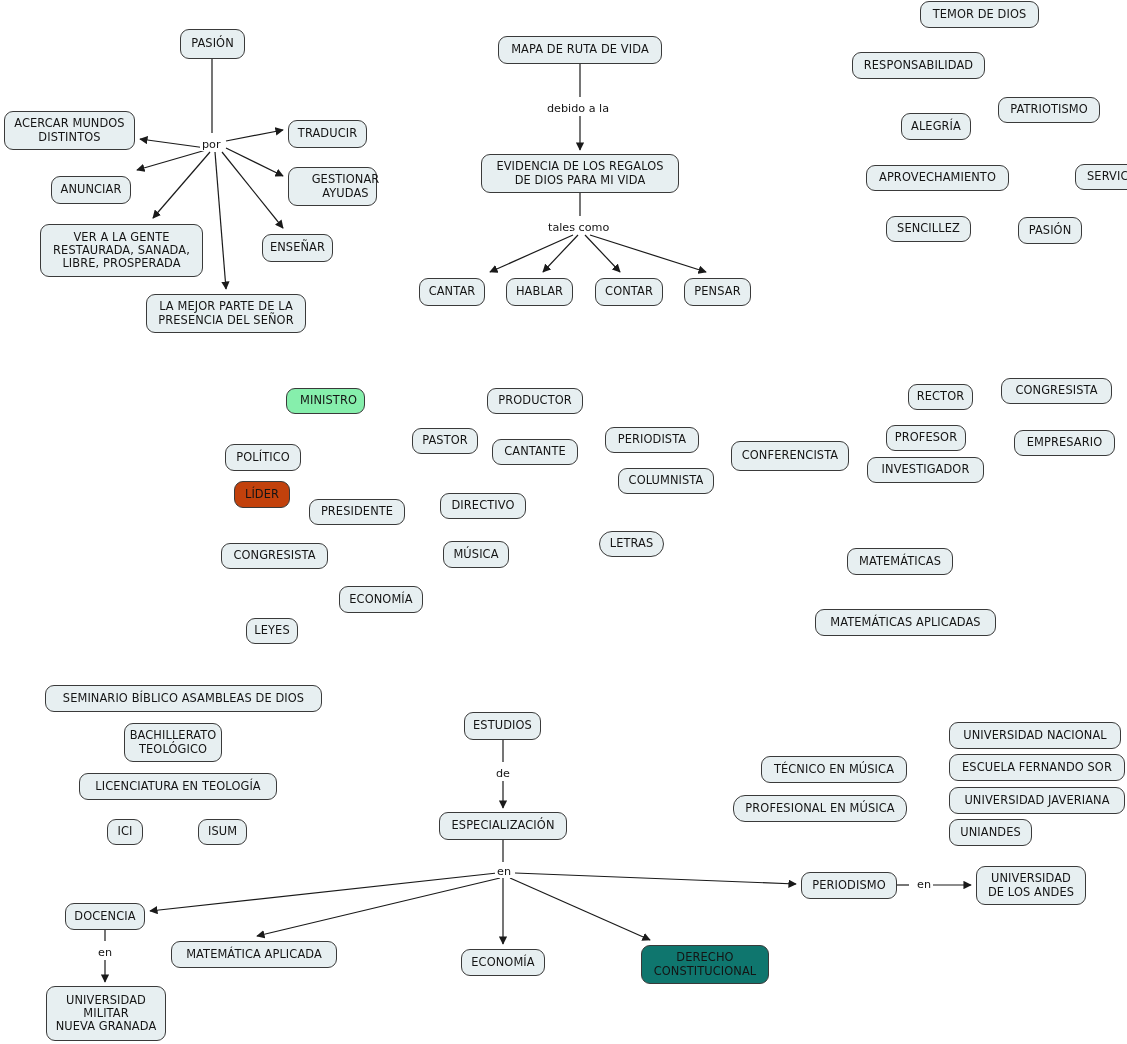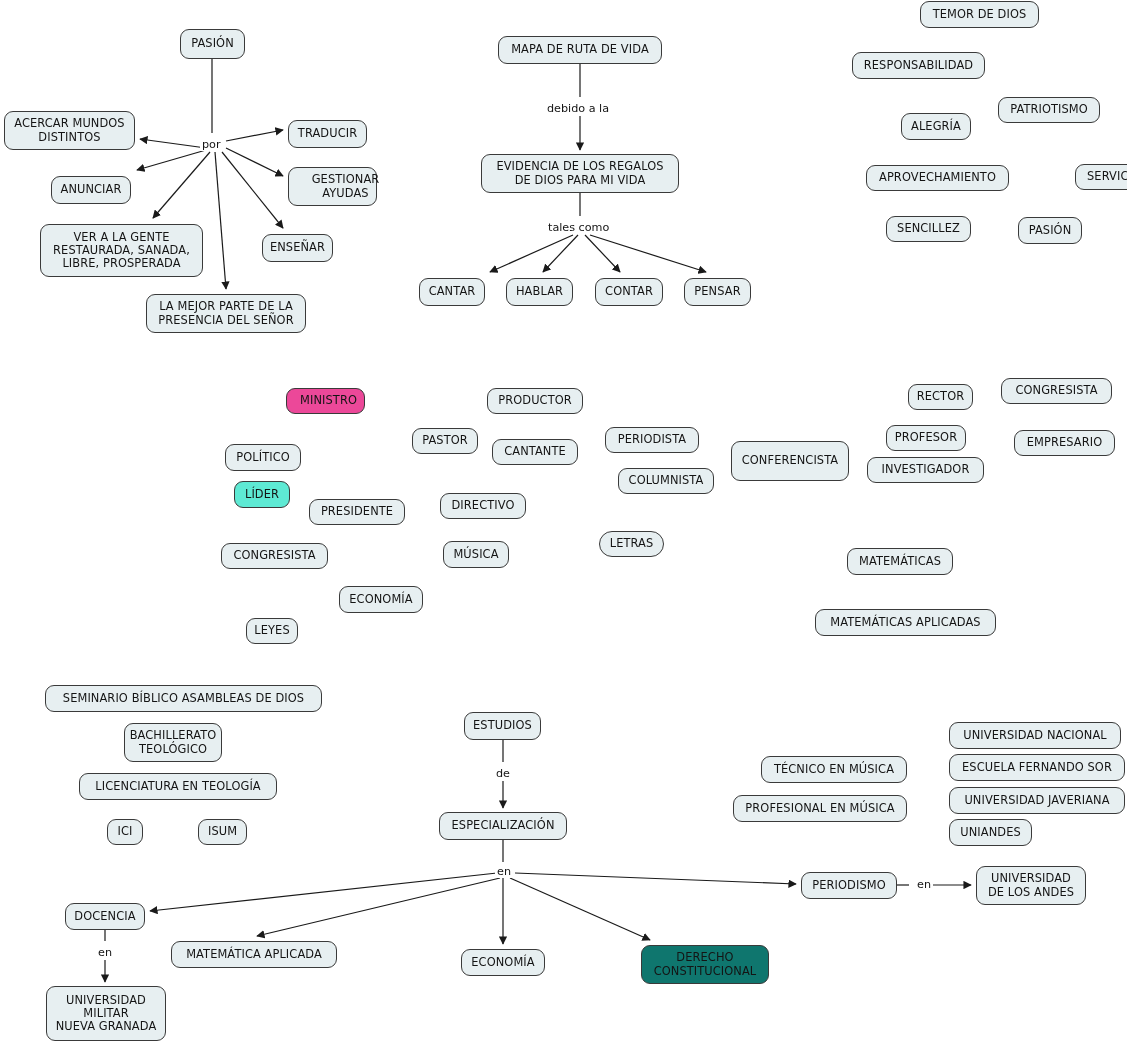--- a/index.html
+++ b/index.html
@@ -126,34 +126,34 @@
       <div class="node" style="left: 595px; top: 278px; width: 68px; height: 28px; background: rgb(231, 239, 241); border-color: rgb(58, 58, 58); color: rgb(20, 20, 20);">CONTAR</div>
       <div class="node" style="left: 684px; top: 278px; width: 67px; height: 28px; background: rgb(231, 239, 241); border-color: rgb(58, 58, 58); color: rgb(20, 20, 20);">PENSAR</div>
       <div class="node" style="left: 920px; top: 1px; width: 119px; height: 27px; background: rgb(231, 239, 241); border-color: rgb(58, 58, 58); color: rgb(20, 20, 20);">TEMOR DE DIOS</div>
       <div class="node" style="left: 852px; top: 52px; width: 133px; height: 27px; background: rgb(231, 239, 241); border-color: rgb(58, 58, 58); color: rgb(20, 20, 20);">RESPONSABILIDAD</div>
       <div class="node" style="left: 998px; top: 97px; width: 102px; height: 26px; background: rgb(231, 239, 241); border-color: rgb(58, 58, 58); color: rgb(20, 20, 20);">PATRIOTISMO</div>
       <div class="node" style="left: 901px; top: 113px; width: 70px; height: 27px; background: rgb(231, 239, 241); border-color: rgb(58, 58, 58); color: rgb(20, 20, 20);">ALEGRÍA</div>
       <div class="node" style="left: 866px; top: 165px; width: 143px; height: 26px; background: rgb(231, 239, 241); border-color: rgb(58, 58, 58); color: rgb(20, 20, 20);">APROVECHAMIENTO</div>
       <div class="node" style="left: 1075px; top: 164px; width: 78px; height: 26px; background: rgb(231, 239, 241); border-color: rgb(58, 58, 58); color: rgb(20, 20, 20);">SERVICIO</div>
       <div class="node" style="left: 886px; top: 216px; width: 85px; height: 26px; background: rgb(231, 239, 241); border-color: rgb(58, 58, 58); color: rgb(20, 20, 20);">SENCILLEZ</div>
       <div class="node" style="left: 1018px; top: 217px; width: 64px; height: 27px; background: rgb(231, 239, 241); border-color: rgb(58, 58, 58); color: rgb(20, 20, 20);">PASIÓN</div>
-      <div class="node" style="left: 286px; top: 388px; width: 79px; height: 26px; background: #ec4899; border-color: rgb(58, 58, 58); color: rgb(20, 20, 20); padding-left: 12px;">MINISTRO</div>
+      <div class="node" style="left: 286px; top: 388px; width: 79px; height: 26px; background: #86efac; border-color: rgb(58, 58, 58); color: rgb(20, 20, 20); padding-left: 12px;">MINISTRO</div>
       <div class="node" style="left: 487px; top: 388px; width: 96px; height: 26px; background: rgb(231, 239, 241); border-color: rgb(58, 58, 58); color: rgb(20, 20, 20);">PRODUCTOR</div>
       <div class="node" style="left: 908px; top: 384px; width: 65px; height: 26px; background: rgb(231, 239, 241); border-color: rgb(58, 58, 58); color: rgb(20, 20, 20);">RECTOR</div>
       <div class="node" style="left: 1001px; top: 378px; width: 111px; height: 26px; background: rgb(231, 239, 241); border-color: rgb(58, 58, 58); color: rgb(20, 20, 20);">CONGRESISTA</div>
       <div class="node" style="left: 412px; top: 428px; width: 66px; height: 26px; background: rgb(231, 239, 241); border-color: rgb(58, 58, 58); color: rgb(20, 20, 20);">PASTOR</div>
       <div class="node" style="left: 605px; top: 427px; width: 94px; height: 26px; background: rgb(231, 239, 241); border-color: rgb(58, 58, 58); color: rgb(20, 20, 20);">PERIODISTA</div>
       <div class="node" style="left: 886px; top: 425px; width: 80px; height: 26px; background: rgb(231, 239, 241); border-color: rgb(58, 58, 58); color: rgb(20, 20, 20);">PROFESOR</div>
       <div class="node" style="left: 225px; top: 444px; width: 76px; height: 27px; background: rgb(231, 239, 241); border-color: rgb(58, 58, 58); color: rgb(20, 20, 20);">POLÍTICO</div>
       <div class="node" style="left: 492px; top: 439px; width: 86px; height: 26px; background: rgb(231, 239, 241); border-color: rgb(58, 58, 58); color: rgb(20, 20, 20);">CANTANTE</div>
-      <div class="node" style="left: 731px; top: 441px; width: 118px; height: 40px; background: rgb(231, 239, 241); border-color: rgb(58, 58, 58); color: rgb(20, 20, 20);">CONFERENCISTA</div>
+      <div class="node" style="left: 731px; top: 441px; width: 118px; height: 30px; background: rgb(231, 239, 241); border-color: rgb(58, 58, 58); color: rgb(20, 20, 20);">CONFERENCISTA</div>
       <div class="node" style="left: 1014px; top: 430px; width: 101px; height: 26px; background: rgb(231, 239, 241); border-color: rgb(58, 58, 58); color: rgb(20, 20, 20);">EMPRESARIO</div>
       <div class="node" style="left: 867px; top: 457px; width: 117px; height: 26px; background: rgb(231, 239, 241); border-color: rgb(58, 58, 58); color: rgb(20, 20, 20);">INVESTIGADOR</div>
       <div class="node" style="left: 618px; top: 468px; width: 96px; height: 26px; background: rgb(231, 239, 241); border-color: rgb(58, 58, 58); color: rgb(20, 20, 20);">COLUMNISTA</div>
-      <div class="node" style="left: 234px; top: 481px; width: 56px; height: 27px; background: #5eead4; border-color: rgb(58, 58, 58); color: rgb(20, 20, 20);">LÍDER</div>
+      <div class="node" style="left: 234px; top: 481px; width: 56px; height: 27px; background: #c2410c; border-color: rgb(58, 58, 58); color: rgb(20, 20, 20);">LÍDER</div>
       <div class="node" style="left: 440px; top: 493px; width: 86px; height: 26px; background: rgb(231, 239, 241); border-color: rgb(58, 58, 58); color: rgb(20, 20, 20);">DIRECTIVO</div>
       <div class="node" style="left: 309px; top: 499px; width: 96px; height: 26px; background: rgb(231, 239, 241); border-color: rgb(58, 58, 58); color: rgb(20, 20, 20);">PRESIDENTE</div>
       <div class="node" style="left: 221px; top: 543px; width: 107px; height: 26px; background: rgb(231, 239, 241); border-color: rgb(58, 58, 58); color: rgb(20, 20, 20);">CONGRESISTA</div>
       <div class="node" style="left: 443px; top: 541px; width: 66px; height: 27px; background: rgb(231, 239, 241); border-color: rgb(58, 58, 58); color: rgb(20, 20, 20);">MÚSICA</div>
       <div class="node" style="left: 599px; top: 531px; width: 65px; height: 26px; background: rgb(231, 239, 241); border-color: rgb(58, 58, 58); color: rgb(20, 20, 20); border-radius: 13px;">LETRAS</div>
       <div class="node" style="left: 847px; top: 548px; width: 106px; height: 27px; background: rgb(231, 239, 241); border-color: rgb(58, 58, 58); color: rgb(20, 20, 20);">MATEMÁTICAS</div>
       <div class="node" style="left: 339px; top: 586px; width: 84px; height: 27px; background: rgb(231, 239, 241); border-color: rgb(58, 58, 58); color: rgb(20, 20, 20);">ECONOMÍA</div>
       <div class="node" style="left: 815px; top: 609px; width: 181px; height: 27px; background: rgb(231, 239, 241); border-color: rgb(58, 58, 58); color: rgb(20, 20, 20);">MATEMÁTICAS APLICADAS</div>
       <div class="node" style="left: 246px; top: 618px; width: 52px; height: 26px; background: rgb(231, 239, 241); border-color: rgb(58, 58, 58); color: rgb(20, 20, 20);">LEYES</div>
       <div class="node" style="left: 45px; top: 685px; width: 277px; height: 27px; background: rgb(231, 239, 241); border-color: rgb(58, 58, 58); color: rgb(20, 20, 20);">SEMINARIO BÍBLICO ASAMBLEAS DE DIOS</div>
@@ -169,21 +169,21 @@
       <div class="node" style="left: 461px; top: 949px; width: 84px; height: 27px; background: rgb(231, 239, 241); border-color: rgb(58, 58, 58); color: rgb(20, 20, 20);">ECONOMÍA</div>
       <div class="node" style="left: 641px; top: 945px; width: 128px; height: 39px; background: #0f766e; border-color: rgb(58, 58, 58); color: rgb(20, 20, 20);">DERECHO
 CONSTITUCIONAL</div>
       <div class="node" style="left: 801px; top: 872px; width: 96px; height: 27px; background: rgb(231, 239, 241); border-color: rgb(58, 58, 58); color: rgb(20, 20, 20);">PERIODISMO</div>
       <div class="node" style="left: 46px; top: 986px; width: 120px; height: 55px; background: rgb(231, 239, 241); border-color: rgb(58, 58, 58); color: rgb(20, 20, 20);">UNIVERSIDAD
 MILITAR
 NUEVA GRANADA</div>
       <div class="node" style="left: 976px; top: 866px; width: 110px; height: 39px; background: rgb(231, 239, 241); border-color: rgb(58, 58, 58); color: rgb(20, 20, 20);">UNIVERSIDAD
 DE LOS ANDES</div>
       <div class="node" style="left: 761px; top: 756px; width: 146px; height: 27px; background: rgb(231, 239, 241); border-color: rgb(58, 58, 58); color: rgb(20, 20, 20);">TÉCNICO EN MÚSICA</div>
-      <div class="node" style="left: 733px; top: 795px; width: 174px; height: 27px; background: rgb(231, 239, 241); border-color: rgb(58, 58, 58); color: rgb(20, 20, 20);">PROFESIONAL EN MÚSICA</div>
+      <div class="node" style="left: 733px; top: 795px; width: 174px; height: 27px; background: rgb(231, 239, 241); border-color: rgb(58, 58, 58); color: rgb(20, 20, 20); border-radius: 12px;">PROFESIONAL EN MÚSICA</div>
       <div class="node" style="left: 949px; top: 722px; width: 172px; height: 27px; background: rgb(231, 239, 241); border-color: rgb(58, 58, 58); color: rgb(20, 20, 20);">UNIVERSIDAD NACIONAL</div>
       <div class="node" style="left: 949px; top: 754px; width: 176px; height: 27px; background: rgb(231, 239, 241); border-color: rgb(58, 58, 58); color: rgb(20, 20, 20);">ESCUELA FERNANDO SOR</div>
       <div class="node" style="left: 949px; top: 787px; width: 176px; height: 27px; background: rgb(231, 239, 241); border-color: rgb(58, 58, 58); color: rgb(20, 20, 20);">UNIVERSIDAD JAVERIANA</div>
       <div class="node" style="left: 949px; top: 819px; width: 83px; height: 27px; background: rgb(231, 239, 241); border-color: rgb(58, 58, 58); color: rgb(20, 20, 20);">UNIANDES</div>
       <div class="linklabel" style="left: 200px; top: 138px; color: rgb(20, 20, 20);">por</div>
       <div class="linklabel" style="left: 545px; top: 102px; color: rgb(20, 20, 20);">debido a la</div>
       <div class="linklabel" style="left: 546px; top: 221px; color: rgb(20, 20, 20);">tales como</div>
       <div class="linklabel" style="left: 494px; top: 767px; color: rgb(20, 20, 20);">de</div>
       <div class="linklabel" style="left: 495px; top: 865px; color: rgb(20, 20, 20);">en</div>
       <div class="linklabel" style="left: 96px; top: 946px; color: rgb(20, 20, 20);">en</div>

